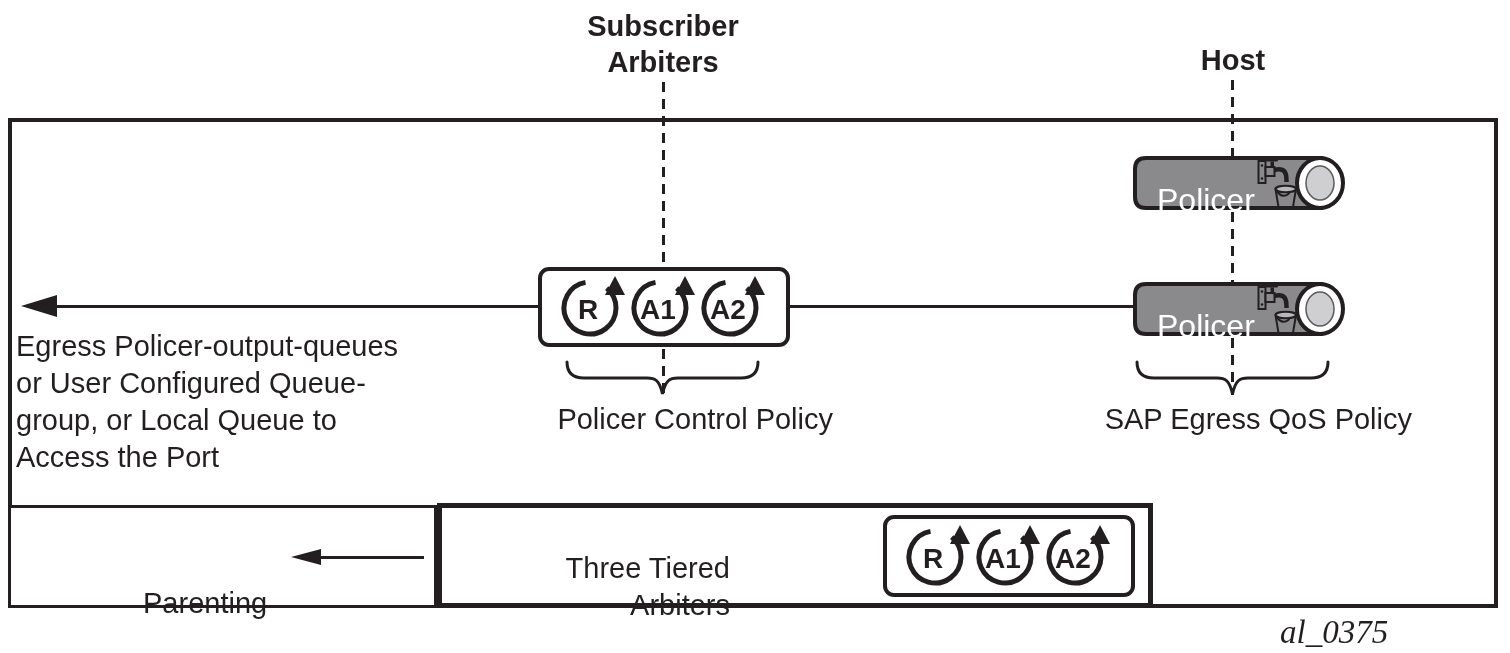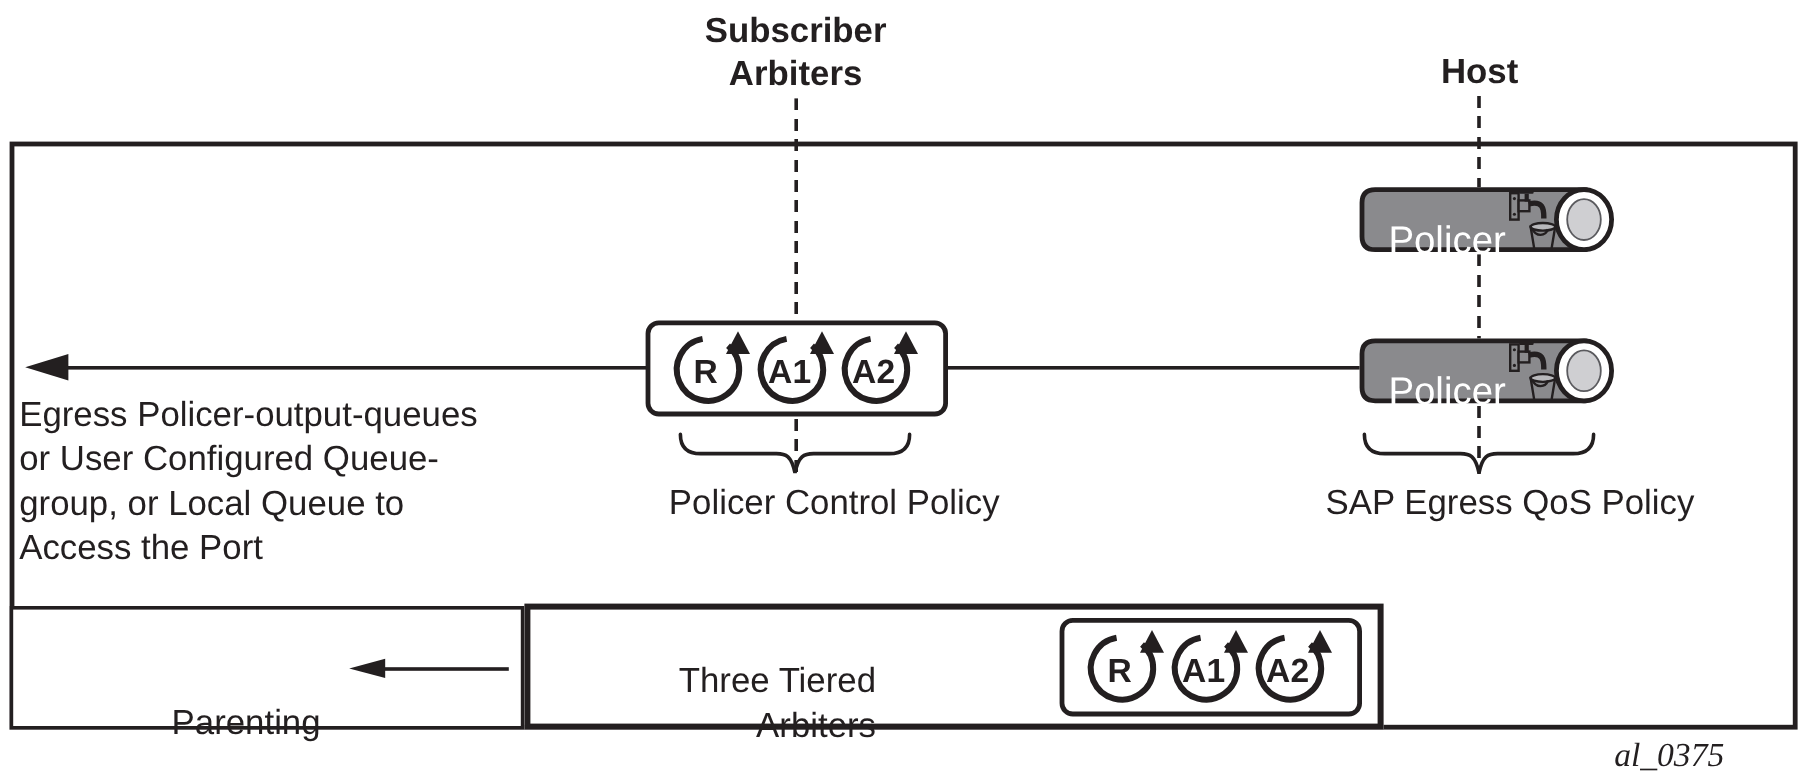--- a/index.html
+++ b/index.html
@@ -99,22 +99,22 @@
   .brace path { fill: none; stroke: var(--line); stroke-width: 3; stroke-linecap: round; }
 
   
   .parenting-box { border: 3px solid var(--line); background: #fff; }
   .tiered-box { border: 5px solid var(--line); background: #fff; }
 
   
   .figure-id {
     font-family: "Liberation Serif", serif;
     font-style: italic;
-    font-size: 28px;
-    text-align: center;
+    font-size: 33px;
+    text-align: left;
   }
 </style>
 </head>
 <body>
 
 <div id="canvas">
 
   <div class="abs top-label pre" style="left:513px; top:8px; width:300px;">Subscriber
 Arbiters</div>
   <div class="abs top-label" style="left:1133px; top:42px; width:200px;">Host</div>

